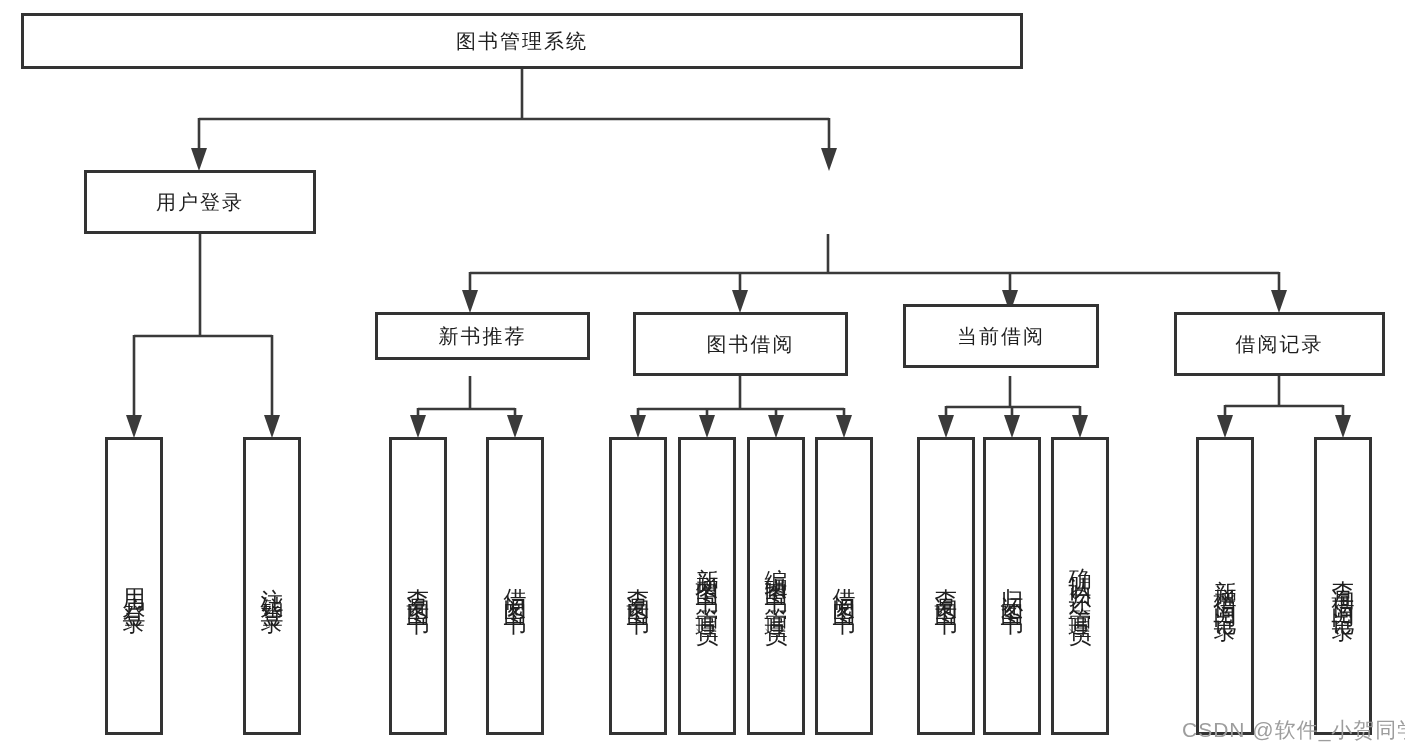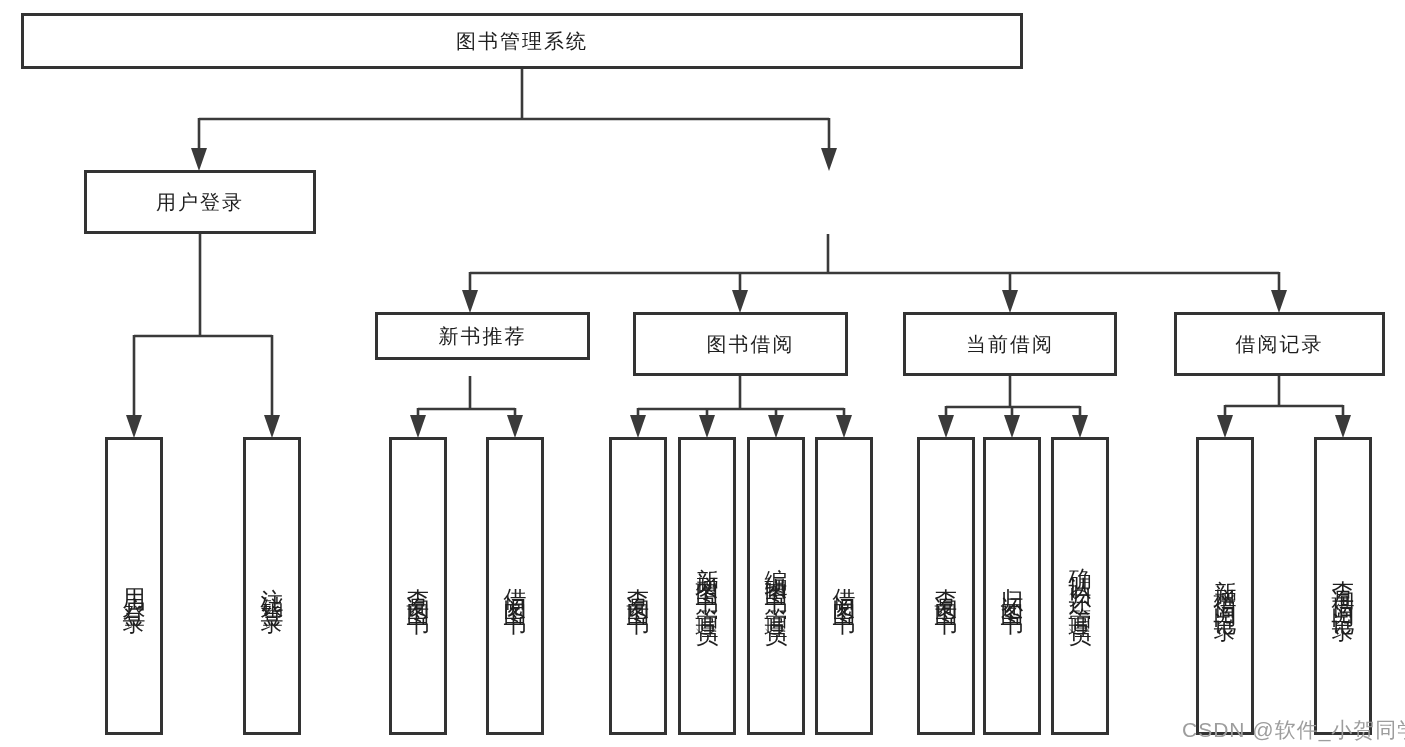--- a/index.html
+++ b/index.html
@@ -35,21 +35,21 @@
     height: 298px;
   }
   
   .n-root { left: 21px; top: 13px; width: 1002px; height: 56px; }
   
   .n-login { left: 84px;  top: 170px; width: 232px; height: 64px; }
   .n-mgmt  { left: 711px; top: 170px; width: 233px; height: 64px; }
   
   .n-rec { left: 363px;  top: 312px; width: 215px; height: 48px; margin-left: 12px; }
   .n-bor { left: 633px;  top: 312px; width: 215px; height: 64px; padding-left: 20px; }
-  .n-cur { left: 903px;  top: 312px; width: 214px; height: 64px; }
+  .n-cur { left: 903px;  top: 304px; width: 196px; height: 64px; }
   .n-his { left: 1174px; top: 312px; width: 211px; height: 64px; }
   
   .f1  { left: 105px; }
   .f2  { left: 243px; }
   .f3  { left: 389px; }
   .f4  { left: 486px; }
   .f5  { left: 609px; }
   .f6  { left: 678px; }
   .f7  { left: 747px; }
   .f8  { left: 815px; }

